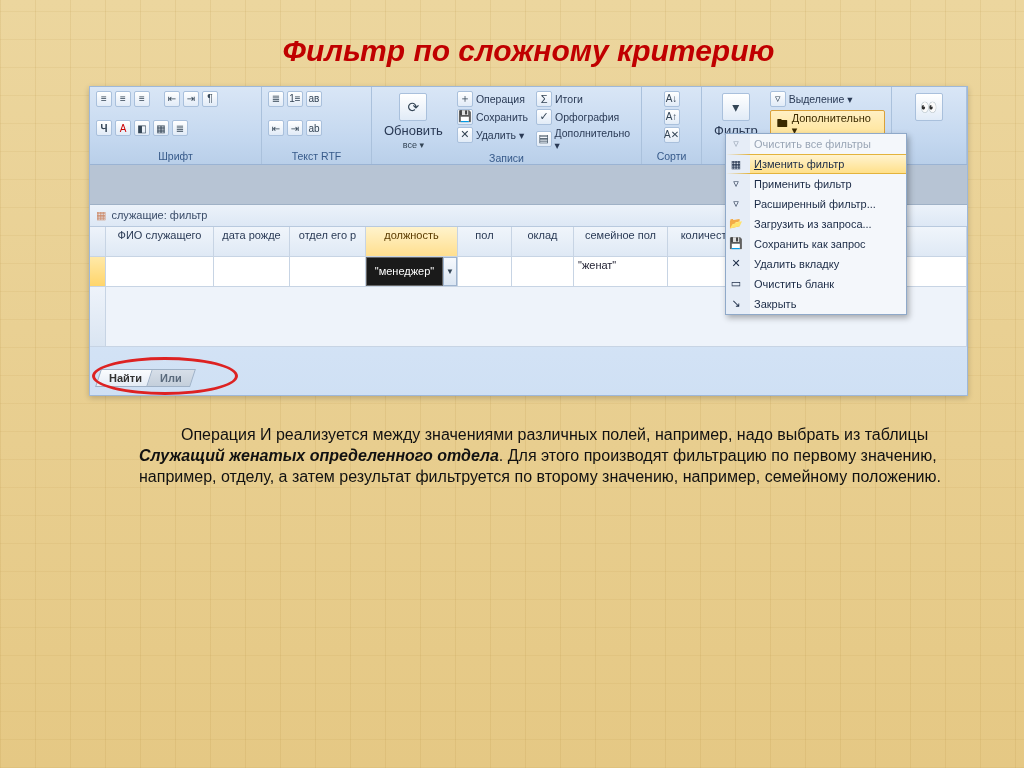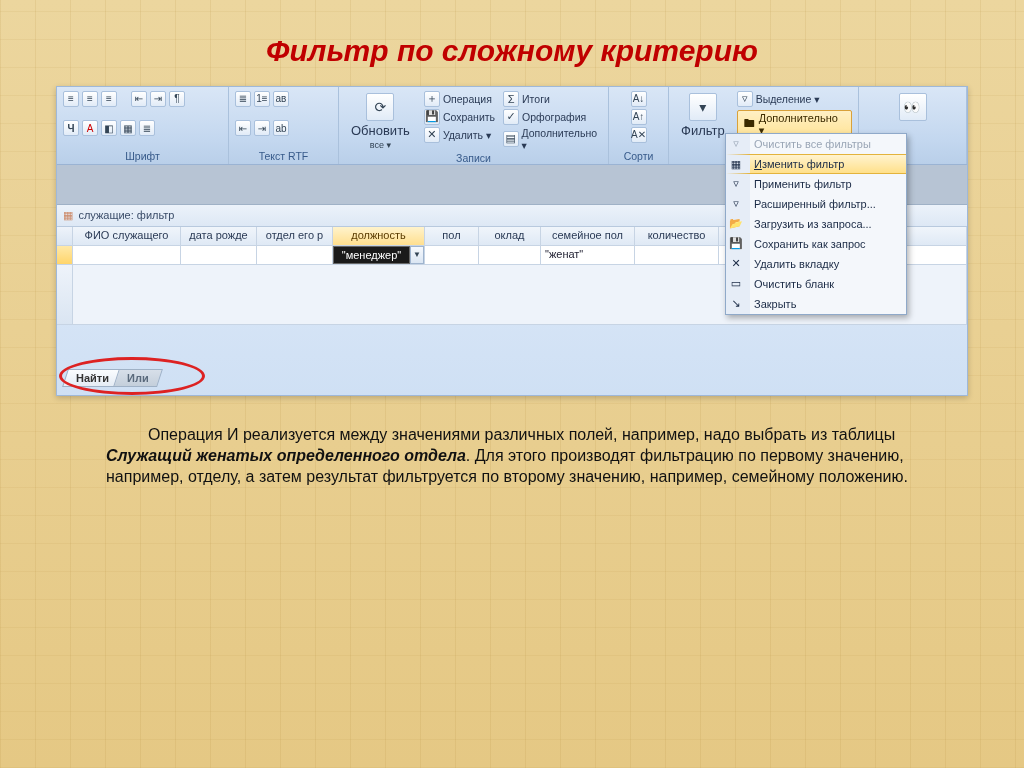--- a/index.html
+++ b/index.html
@@ -7,21 +7,21 @@
     width: 1024px; height: 768px;
     background: #e8cf90;
     background-image:
       repeating-linear-gradient(90deg, rgba(180,140,60,.15) 0 1px, transparent 1px 35px),
       repeating-linear-gradient(0deg, rgba(180,140,60,.1) 0 1px, transparent 1px 28px),
       linear-gradient(#ecd69e,#e5c884);
     font-family: Arial, sans-serif;
     position: relative;
     overflow: hidden;
   }
-  .slide { padding: 32px 56px 0; }
+  .slide { padding: 32px 56px 0; margin-left: 33px; }
   .title {
     text-align: center;
     color: #c00000;
     font-style: italic;
     font-weight: bold;
     font-size: 30px;
     line-height: 1.25;
     margin-bottom: 16px;
   }
   .screenshot {
@@ -110,21 +110,21 @@
     display:flex;align-items:center;gap:5px;
     padding:4px 6px;
     background:linear-gradient(#ecf2fa,#dde8f5);
     border-bottom:1px solid #b8c9de;
     font-size:11px;color:#3a4c68;
   }
   .grid{display:flex;flex-direction:column;}
   .grow{display:flex;}
   .gcell{
     border-right:1px solid #c7d4e4;border-bottom:1px solid #c7d4e4;
-    height:19px;padding:2px 4px;font-size:11px;color:#223;
+    height:30px;padding:2px 4px;font-size:11px;color:#223;
     background:#fff;
     overflow:hidden;white-space:nowrap;
   }
   .ghdr .gcell{
     background:linear-gradient(#f0f5fb,#dfe9f5);
     color:#2a3a55;text-align:center;
   }
   .ghdr .gcell.active{background:linear-gradient(#fff3cc,#ffdf8f);color:#5a3b00;}
   .selcell{
     background:#1a1a1a;color:#fff;display:flex;align-items:center;justify-content:center;

